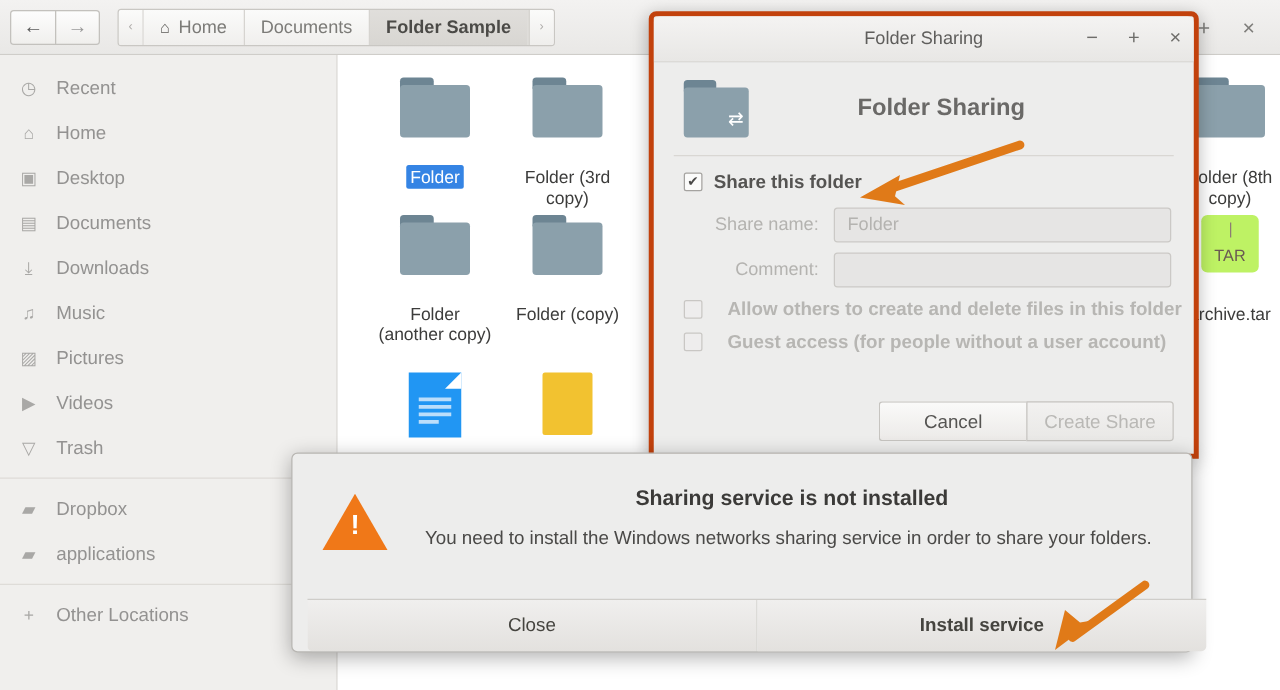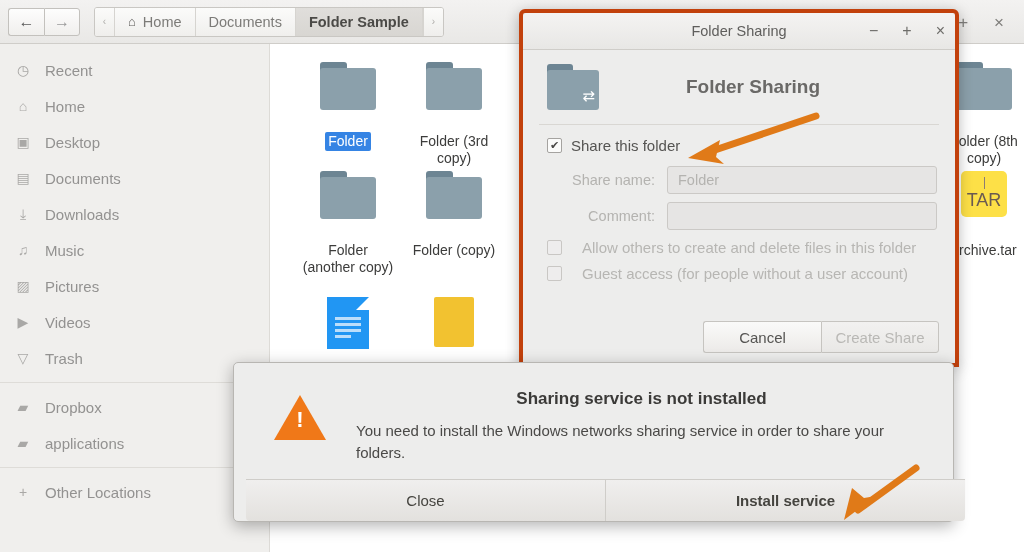--- a/index.html
+++ b/index.html
@@ -96,23 +96,23 @@
   .folder-ico { width: 56px; height: 48px; position: relative; }
   .folder-ico .tab {
     position: absolute; left: 0; top: 0; width: 27px; height: 9px;
     background: #6d8593; border-radius: 3px 3px 0 0;
   }
   .folder-ico .body {
     position: absolute; left: 0; top: 6px; width: 56px; height: 42px;
     background: #8ba0ab; border-radius: 3px;
   }
   .tar-ico {
-    width: 46px; height: 46px; background: #fde047; border-radius: 5px;
+    width: 46px; height: 46px; background: #bef264; border-radius: 5px;
     display: flex; align-items: flex-end; justify-content: center;
-    font-size: 18px; color: #6a5a52; padding-bottom: 6px; position: relative;
+    font-size: 13px; color: #6a5a52; padding-bottom: 6px; position: relative;
   }
   .tar-ico::before {
     content:""; position:absolute; top:6px; left:50%; width:1px; height:12px; background:#8d7c74;
   }
   .doc-ico { width: 42px; height: 52px; background: #2196f3; position: relative; }
   .doc-ico::after {
     content:""; position:absolute; right:0; top:0; border-width:0 0 13px 13px;
     border-style:solid; border-color: transparent transparent #fff transparent;
   }
   .doc-lines { position:absolute; left:8px; top:20px; }
@@ -153,21 +153,21 @@
   .share-head .htxt { flex:1; text-align:center; font-size: 19px; font-weight:bold; color:#6a6967; padding-right:30px; }
 
   .share-sep { height:1px; background:#d9d7d3; margin: 2px 16px 0 16px; }
 
   .chk-row { display:flex; align-items:center; gap:9px; padding: 12px 0 8px 24px; }
   .cbox {
     width:15px; height:15px; border:1px solid #a5a3a0; background:#fbfbfa; border-radius:2px;
     display:flex; align-items:center; justify-content:center; font-size:11px; color:#4a4947;
   }
   .cbox.dim { border-color:#c9c7c4; background:#eeeded; }
-  .chk-lbl { font-size:15px; color:#555452; }
+  .chk-lbl { font-size:15px; color:#555452;font-weight:bold; }
   .chk-lbl.dim { color:#b7b6b3; }
 
   .frow { display:flex; align-items:center; padding: 4px 18px 0 24px; }
   .frow .lab { width:120px; text-align:right; padding-right:12px; font-size:14.5px; color:#b4b3b0; }
   .frow .inp {
     flex:1; height:28px; background:#e6e5e4; border:1px solid #cbc9c6; border-radius:3px;
     display:flex; align-items:center; padding-left:10px; font-size:14.5px; color:#b4b3b0;
   }
   .opt-row { display:flex; align-items:center; gap:20px; padding: 9px 0 0 24px; }
 
@@ -182,21 +182,21 @@
   }
   .dbtn.left { border-radius:3px 0 0 3px; border-right:none; }
   .dbtn.right { border-radius:0 3px 3px 0; color:#b9b8b5; background: linear-gradient(to bottom,#f2f1f0,#e9e8e6); }
 
   
   .warn-dlg {
     position:absolute; left:233px; top:362px; width:721px; height:160px;
     background:#ededec; border:1px solid #b8b6b2; border-radius:5px;
     box-shadow: 0 4px 16px rgba(0,0,0,0.30);
   }
-  .warn-body { display:flex; padding: 22px 26px 0 40px; gap: 30px; }
+  .warn-body { display:flex; padding: 22px 26px 0 24px; gap: 30px; }
   .warn-tri { width:52px; flex:none; padding-top:10px; }
   .tri {
     width:0; height:0; border-left:26px solid transparent; border-right:26px solid transparent;
     border-bottom:45px solid #f07818; position:relative;
   }
   .tri::after {
     content:"!"; position:absolute; left:-4px; top:14px; width:8px; text-align:center;
     color:#fff; font-size:22px; font-weight:bold; line-height:1;
   }
   .warn-txt { flex:1; padding-top:4px; }

